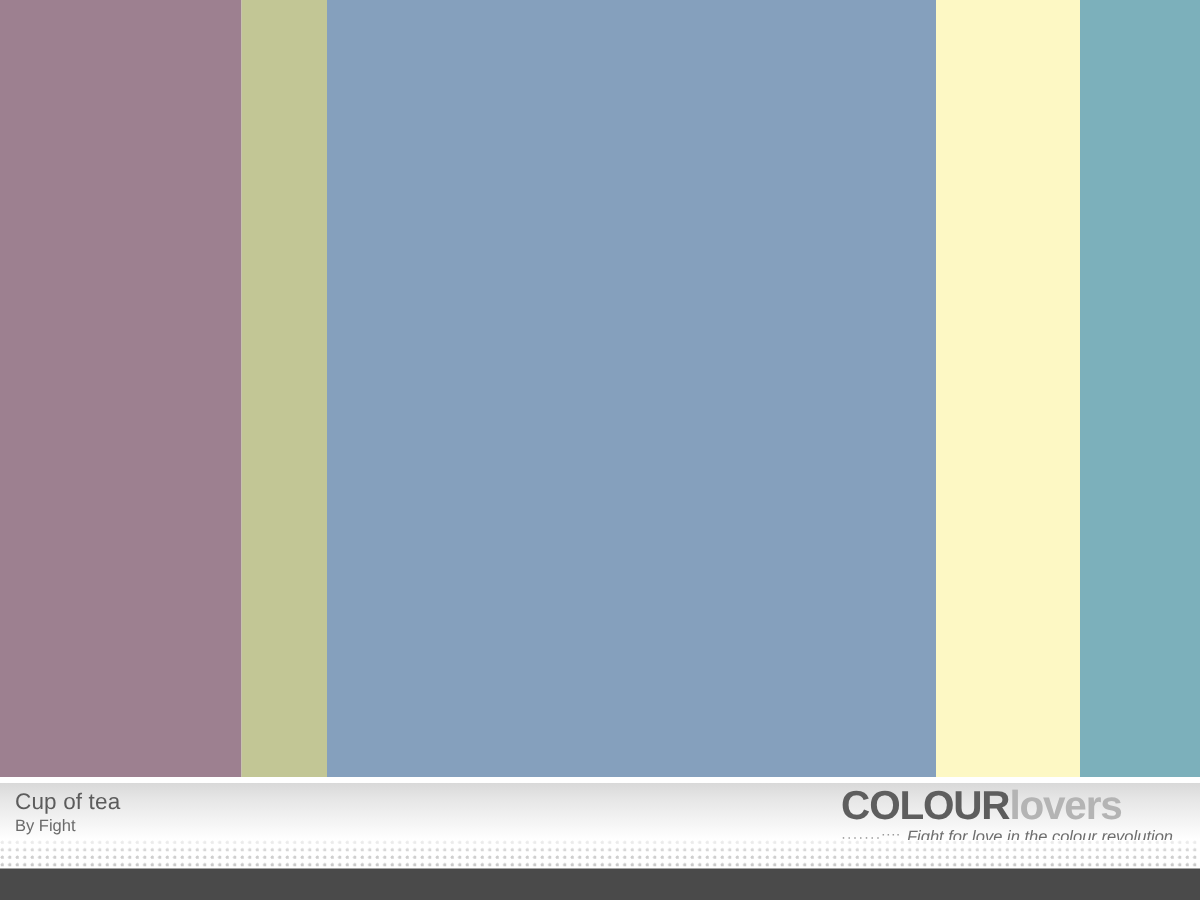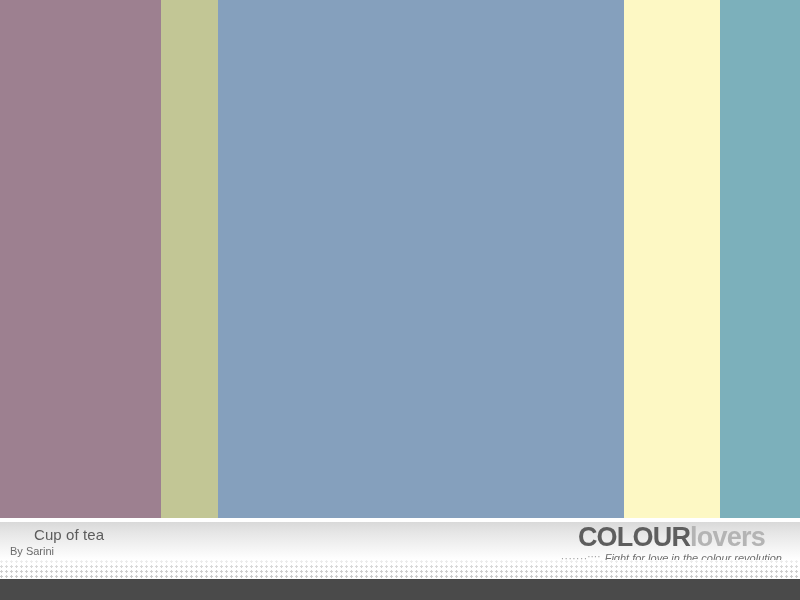--- a/index.html
+++ b/index.html
@@ -62,36 +62,35 @@
     left: 10px;
     top: 4px;
     line-height: 1;
   }
   #palette-title {
     display: block;
     font-size: 15px;
     color: #5c5c5c;
     letter-spacing: 0.1px;
     line-height: 17px;
-    margin-left: 24px;
   }
   #palette-author {
     display: block;
     font-size: 11px;
     color: #6b6b6b;
     line-height: 13px;
     margin-top: 2px;
   }
 
   
   #brand-block {
     position: absolute;
     right: 18px;
     top: 1px;
-    text-align: center;
+    text-align: left;
   }
   #brand-wordmark {
     font-size: 27px;
     font-weight: bold;
     line-height: 28px;
     letter-spacing: -0.8px;
     white-space: nowrap;
   }
   #brand-colour {
     color: #5e5e5e;
@@ -166,21 +165,21 @@
     <div class="swatch" style="background-color: rgb(253, 248, 196); width: 96px;"></div>
     <div class="swatch" style="background-color: rgb(124, 176, 187); width: 80px;"></div>
   </div>
 
   <div id="swatch-separator"></div>
 
   <div id="info-bar">
 
     <div id="palette-meta">
       <span id="palette-title">Cup of tea</span>
-      <span id="palette-author">By Sarini</span>
+      <span id="palette-author">By Fight</span>
     </div>
 
     <div id="brand-block">
       <div id="brand-wordmark">
         <span id="brand-colour">COLOUR</span><span id="brand-lovers">lovers</span>
       </div>
       <div id="brand-tagline-row">
         <span id="brand-dots">·······::::</span>
         <span id="brand-tagline">Fight for love in the colour revolution</span>
       </div>

